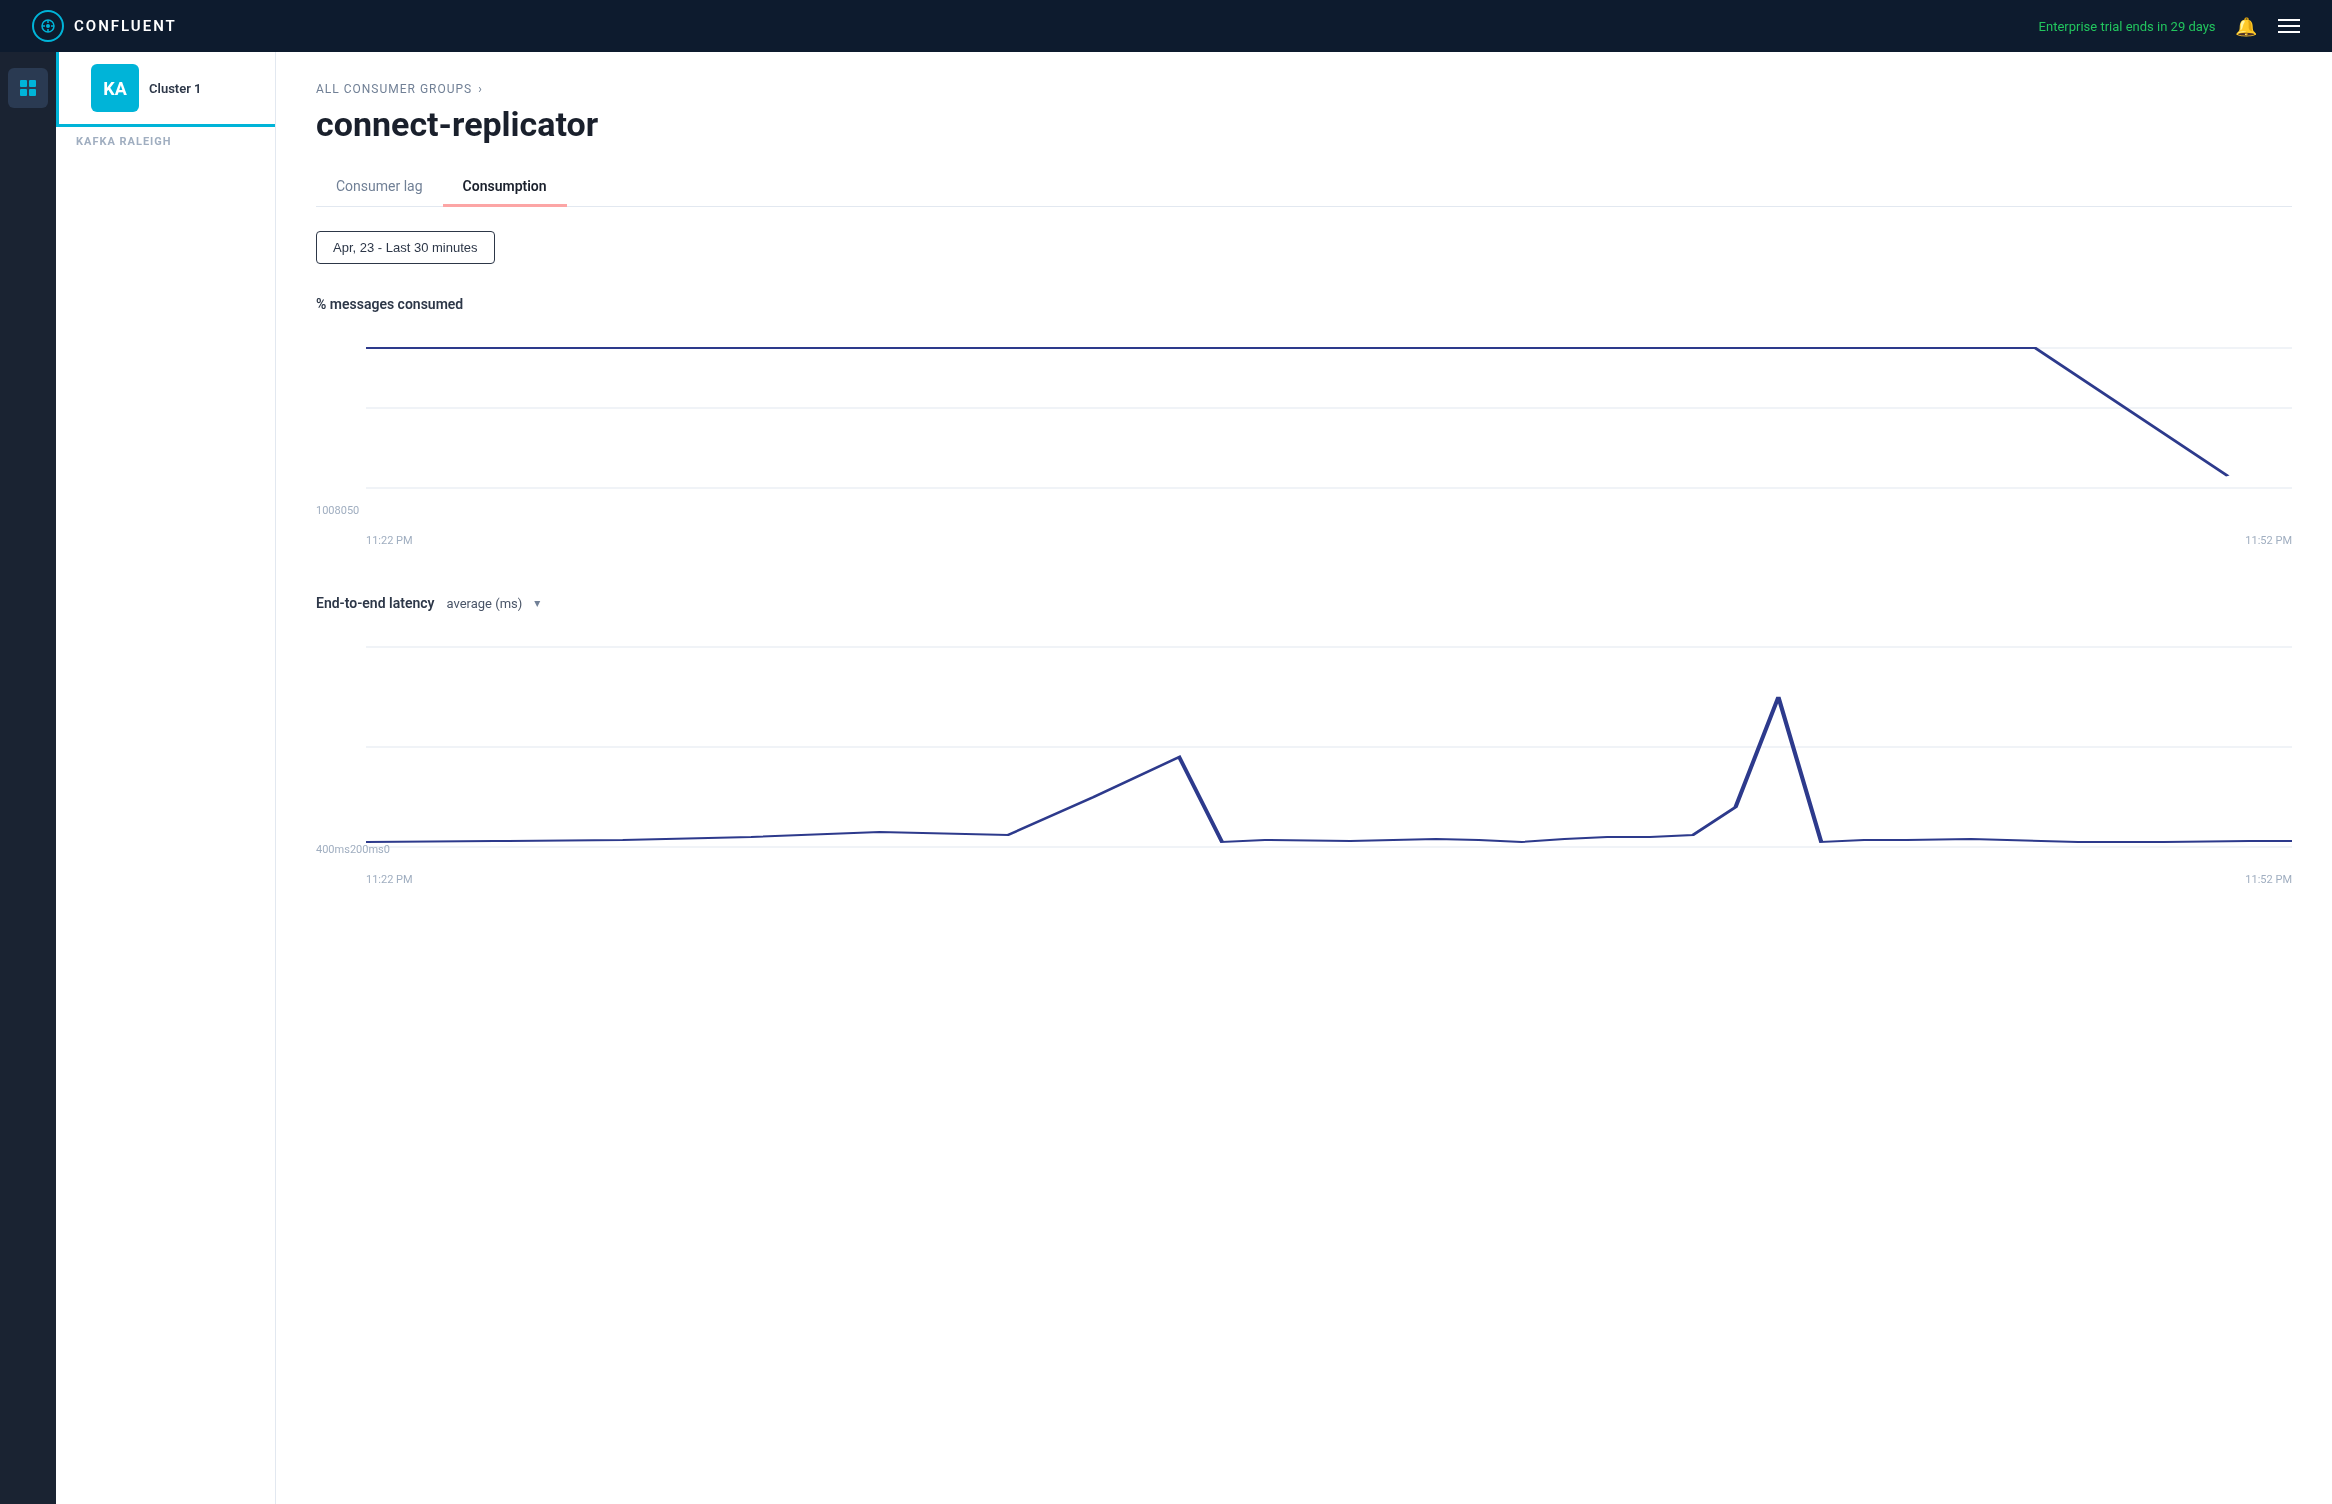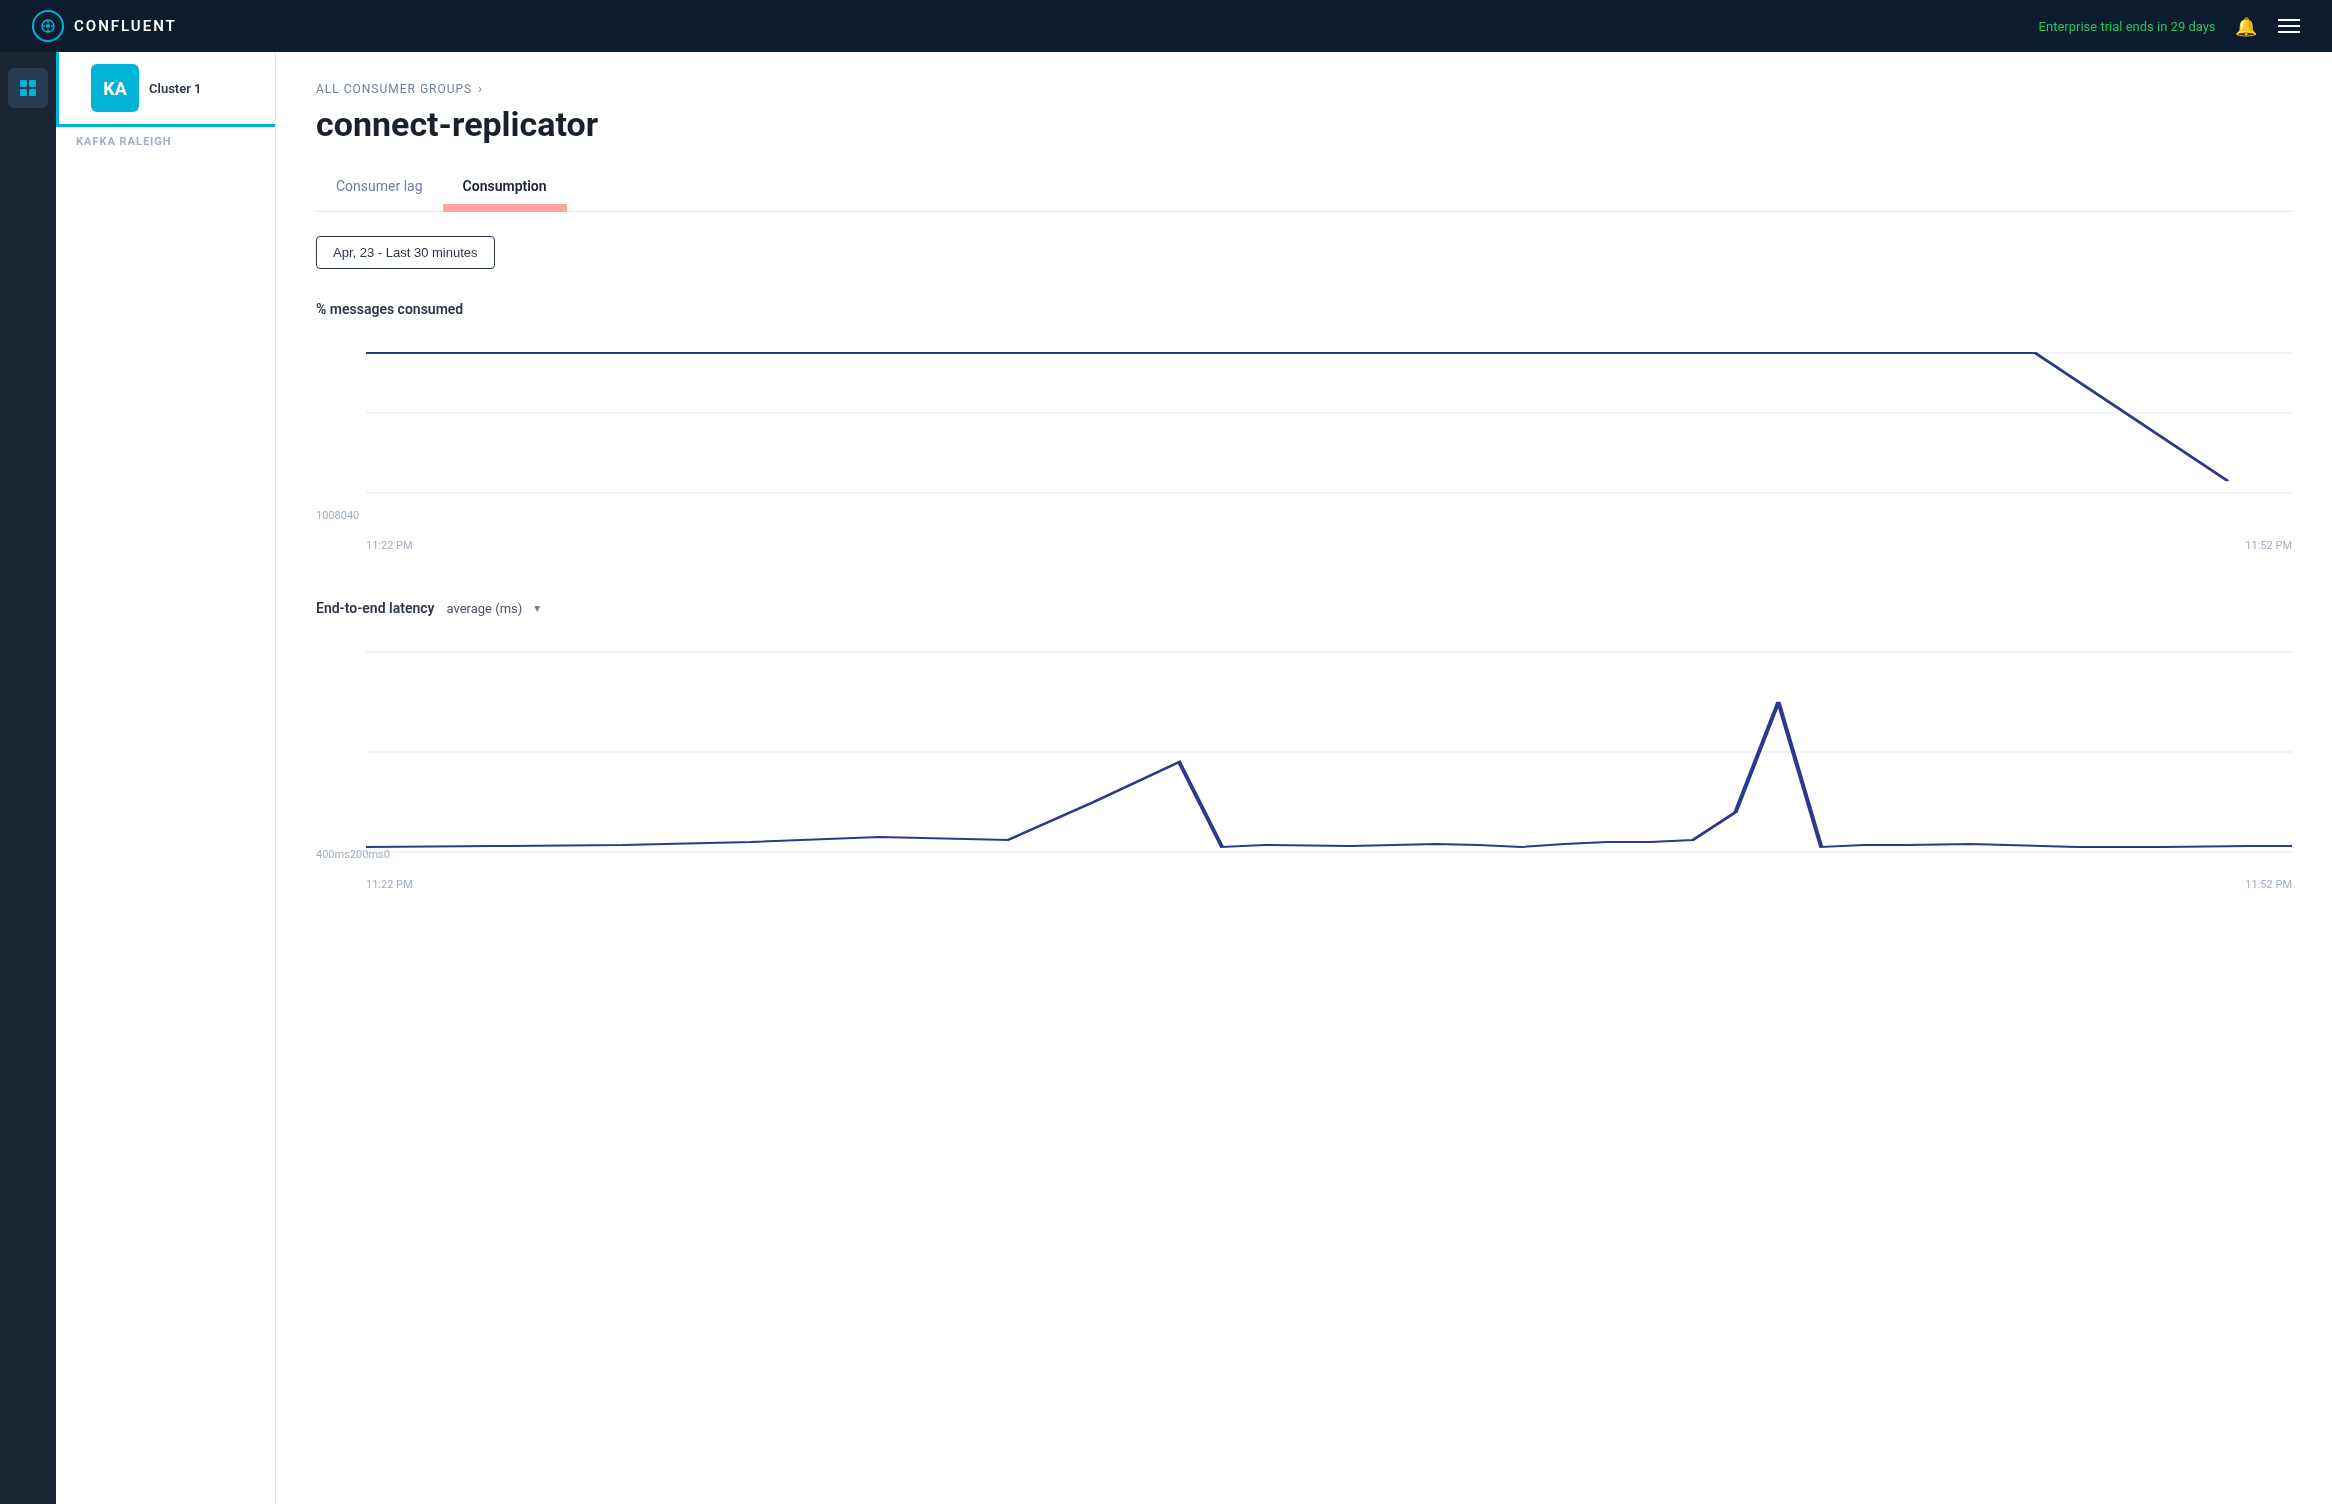--- a/index.html
+++ b/index.html
@@ -187,21 +187,21 @@
       padding: 10px 20px;
       font-size: 14px;
       color: #718096;
       cursor: pointer;
       border-bottom: 3px solid transparent;
       margin-bottom: -1px;
     }
     .tab.active {
       color: #1a202c;
       font-weight: 600;
-      border-bottom: 8px solid #fca5a5;
+      border-bottom: 3px solid #fca5a5;
     }
 
     
     .date-range-btn {
       border: 1.5px solid #2d3748;
       background: white;
       padding: 8px 16px;
       font-size: 13px;
       color: #2d3748;
       border-radius: 4px;
@@ -351,21 +351,21 @@
     
     <div class="chart-section">
       <div class="chart-title-row">
         <span class="chart-title">% messages consumed</span>
       </div>
       <div class="chart-container">
 
         <div class="chart-y-axis">
           <span class="y-label">100</span>
           <span class="y-label">80</span>
-          <span class="y-label">40</span>
+          <span class="y-label">50</span>
         </div>
 
         <div class="chart-area">
           <svg class="chart-svg" height="200" viewBox="0 0 900 200" preserveAspectRatio="none">
 
             <line x1="0" y1="20" x2="900" y2="20" stroke="#e2e8f0" stroke-width="1"></line>
             <line x1="0" y1="80" x2="900" y2="80" stroke="#e2e8f0" stroke-width="1"></line>
             <line x1="0" y1="160" x2="900" y2="160" stroke="#e2e8f0" stroke-width="1"></line>
 
             <polyline points="0,20 780,20 870,148" fill="none" stroke="#2d3a8c" stroke-width="2"></polyline>

